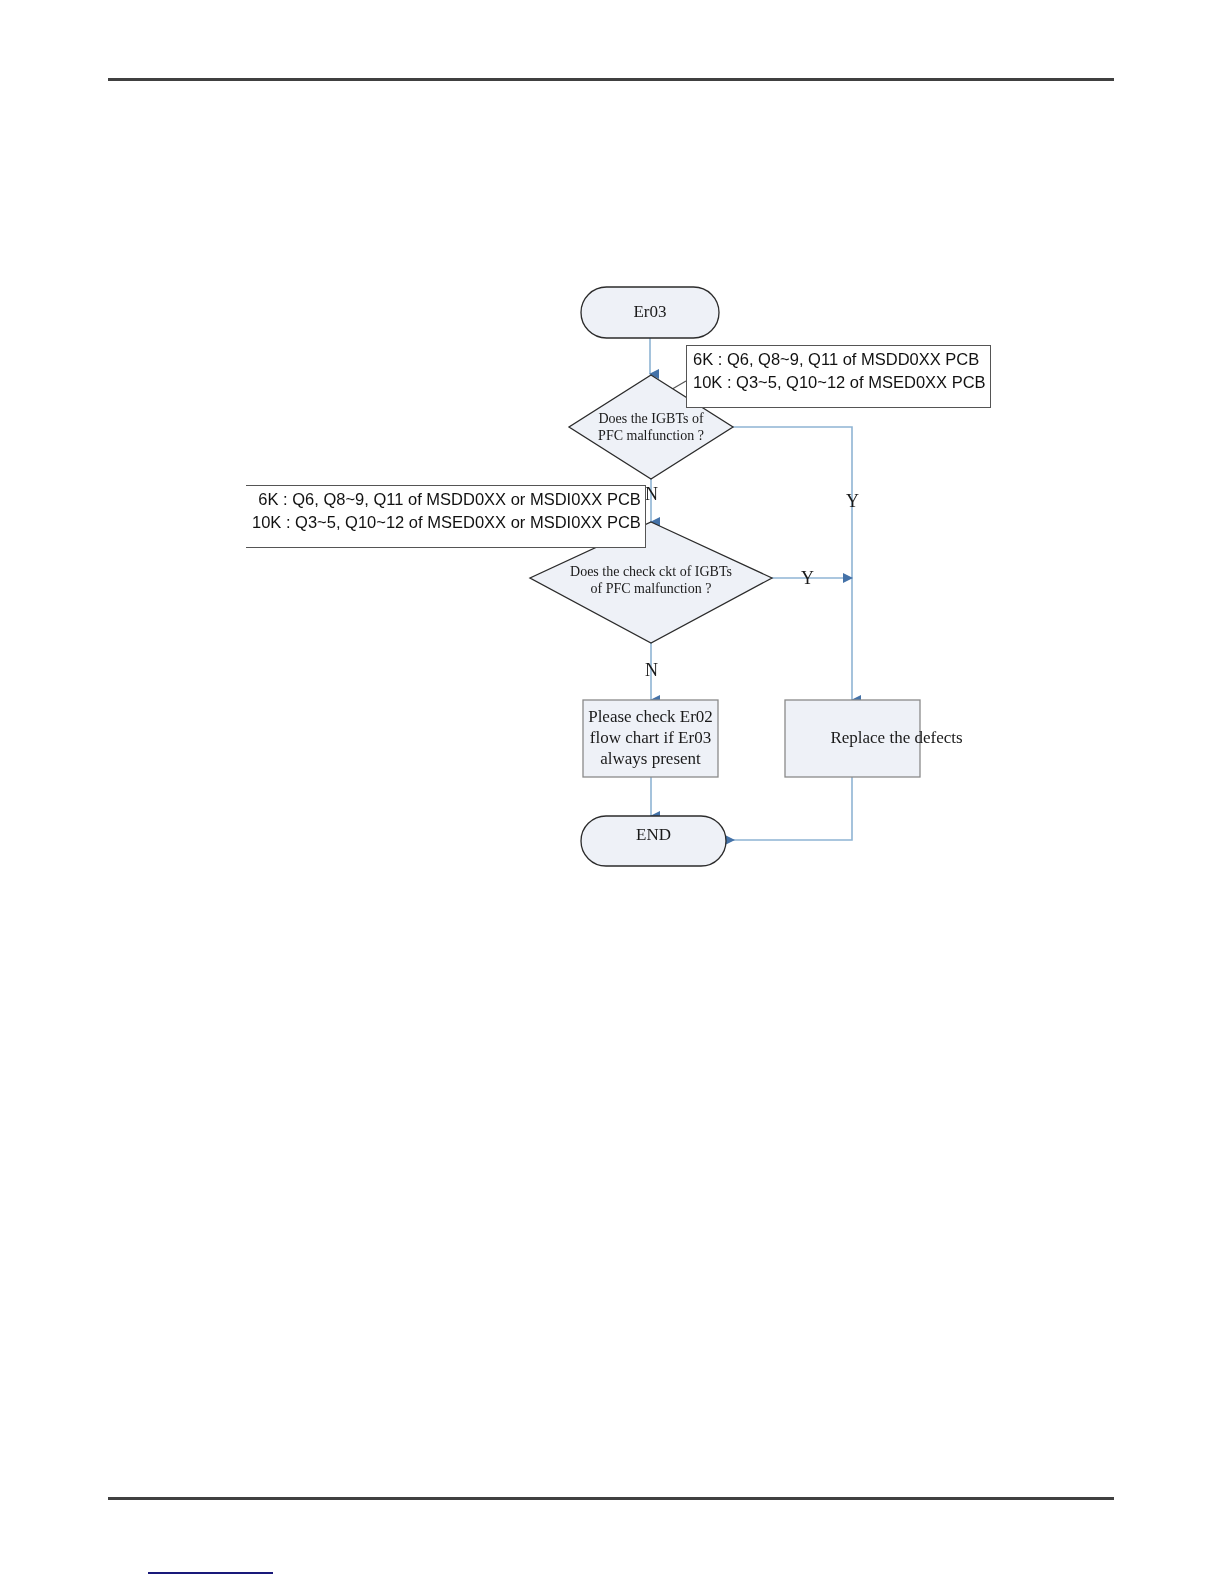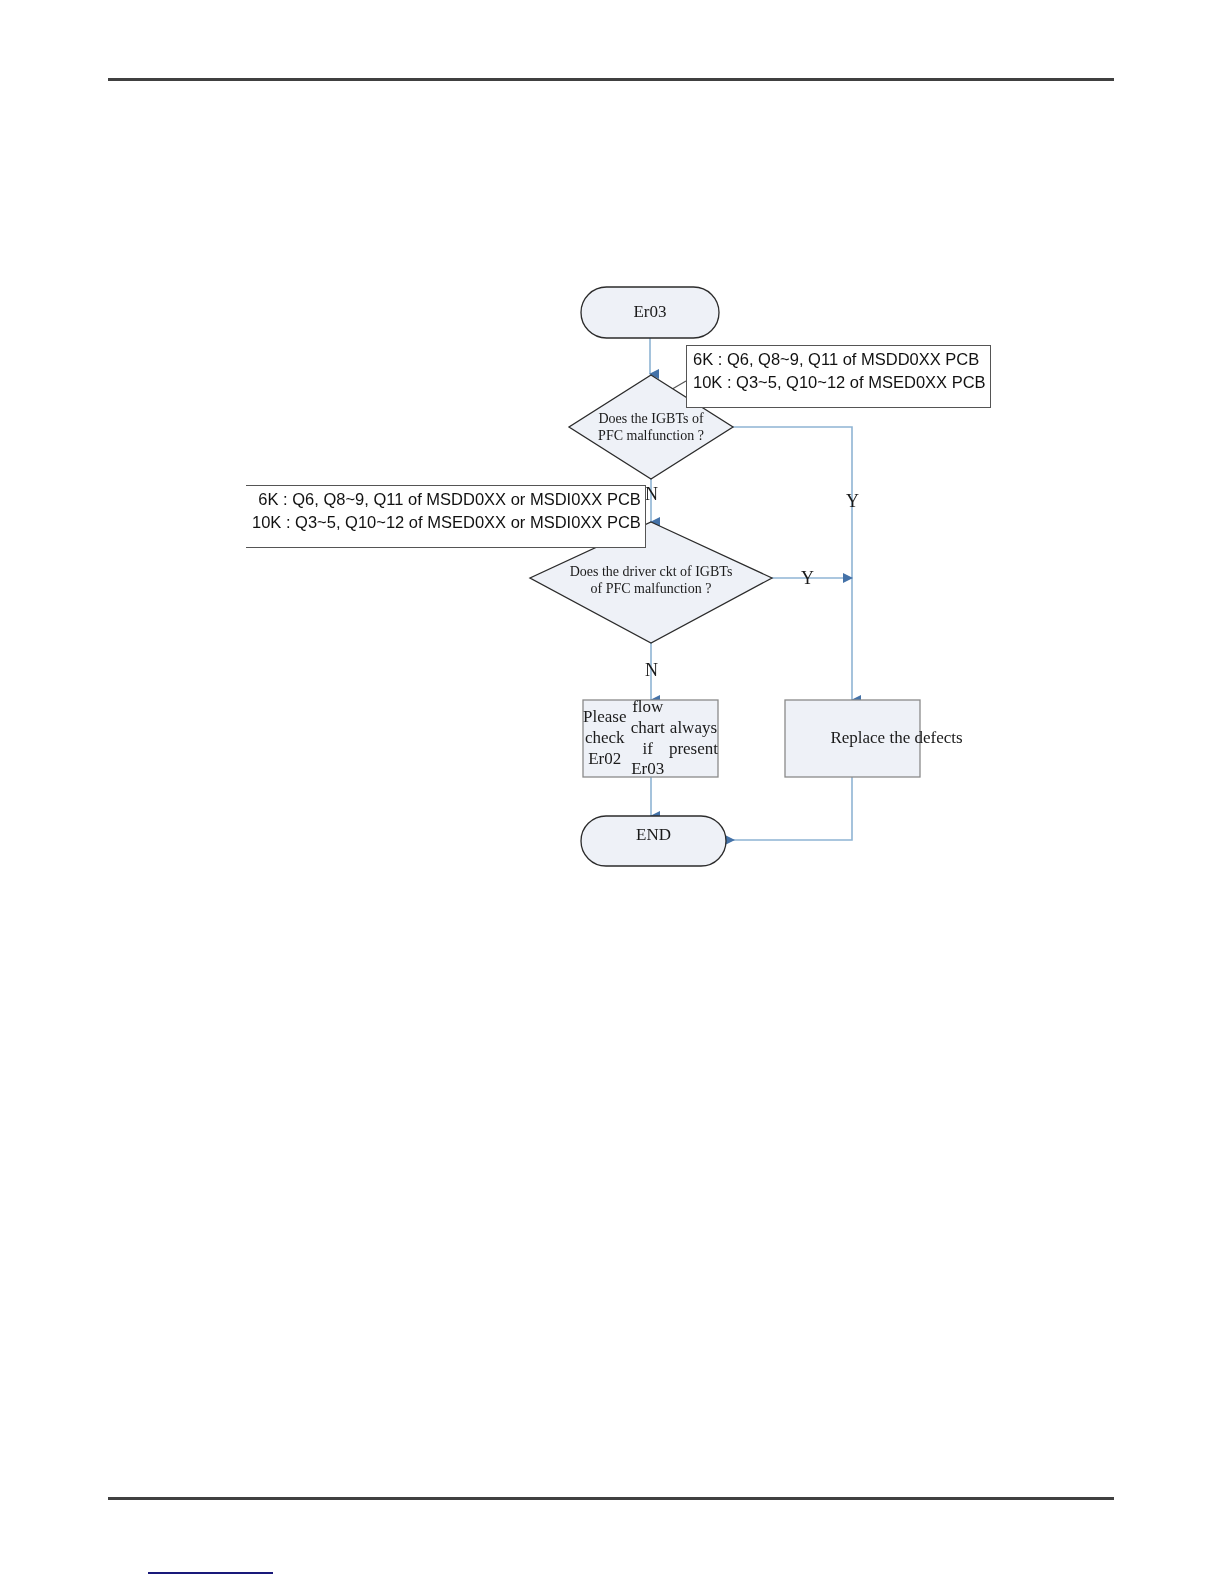--- a/index.html
+++ b/index.html
@@ -144,25 +144,25 @@
   </svg>
 
   <div class="node-text terminator-text" style="left:581px; top:287px; width:138px; height:51px;">Er03</div>
 
   <div class="node-text decision-text" style="left:551px; top:398px; width:200px; height:58px; flex-direction:column;">
     <span>Does the IGBTs of</span>
     <span>PFC  malfunction ?</span>
   </div>
 
   <div class="node-text decision-text" style="left:536px; top:551px; width:230px; height:58px; flex-direction:column;">
-    <span>Does the driver ckt of IGBTs</span>
+    <span>Does the check ckt of IGBTs</span>
     <span>of PFC malfunction ?</span>
   </div>
 
-  <div class="node-text process-text" style="left:583px; top:700px; width:135px; height:77px; flex-direction:row;font-family:Liberation Serif, serif;">
+  <div class="node-text process-text" style="left:583px; top:700px; width:135px; height:77px; flex-direction:column;font-family:Liberation Serif, serif;">
     <span>Please check Er02</span>
     <span>flow chart if Er03</span>
     <span>always present</span>
   </div>
 
   <div class="node-text process-text" style="left:785px; top:700px; width:135px; height:77px;padding-left:44px;">Replace the defects</div>
 
   <div class="node-text terminator-text" style="left:581px; top:816px; width:145px; height:38px;">END</div>
 
   <div class="branch-label" style="left:645px; top:484px;">N</div>

